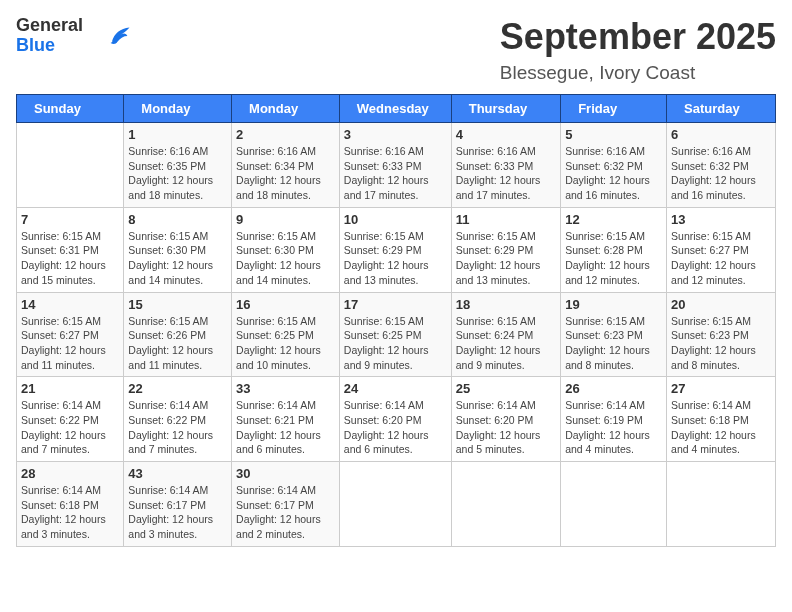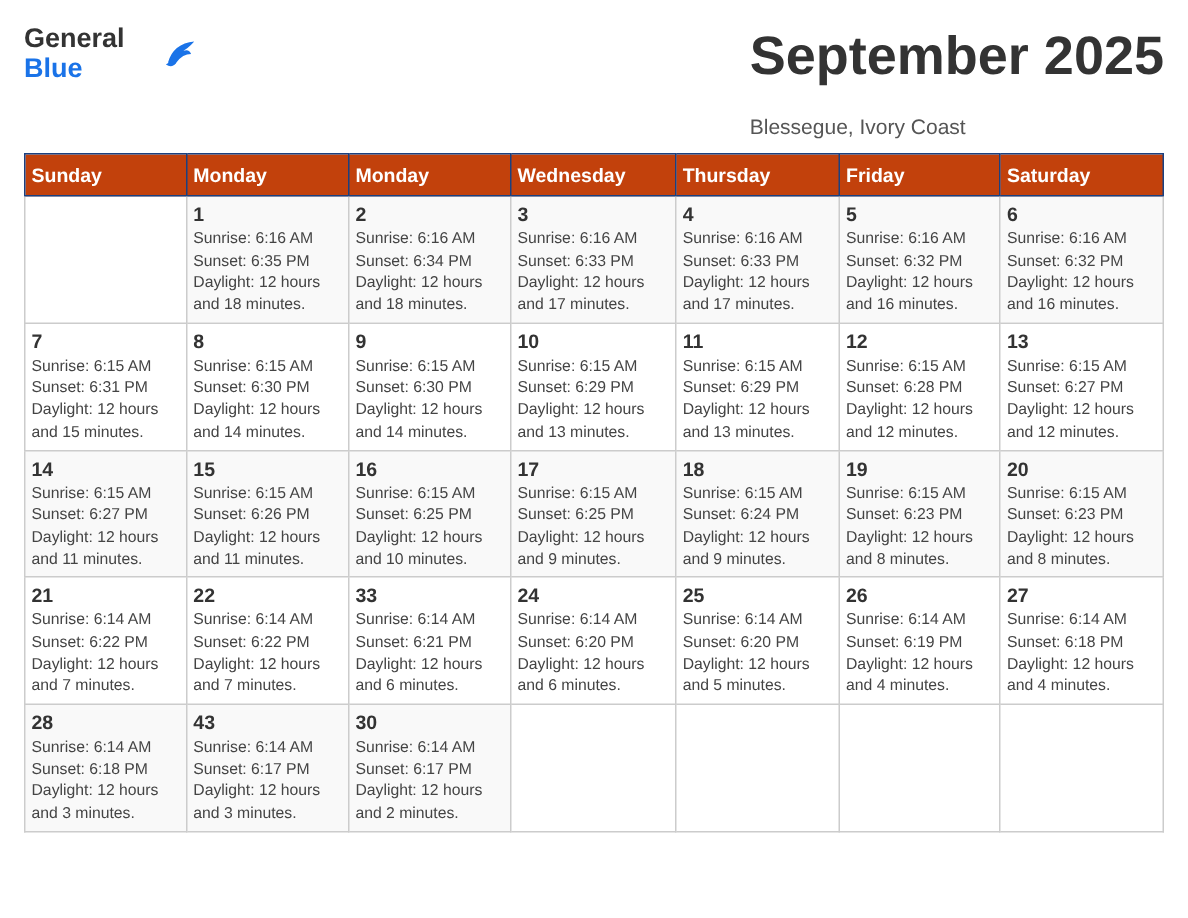--- a/index.html
+++ b/index.html
@@ -37,33 +37,33 @@
     }
     .title-block {
       text-align: left;
     }
     .month-title {
       font-size: 36px;
       font-weight: bold;
       color: #333;
     }
     .location {
-      font-size: 14px;
+      font-size: 19px;
       color: #555;
-      margin-top: 18px;
+      margin-top: 4px;
     }
     table {
       width: 100%;
       border-collapse: collapse;
       font-size: 11px;
     }
     thead tr th {
-      background-color: #c2410c;
+      background-color: #3b82f6;
       color: #fff;
-      padding: 6px 4px;
+      padding: 6px 17px;
       text-align: left;
       font-size: 13px;
       font-weight: bold;
       border: 1px solid #1a4080;
     }
     tbody tr td {
       border: 1px solid #ccc;
       vertical-align: top;
       padding: 4px;
       width: 113px;

